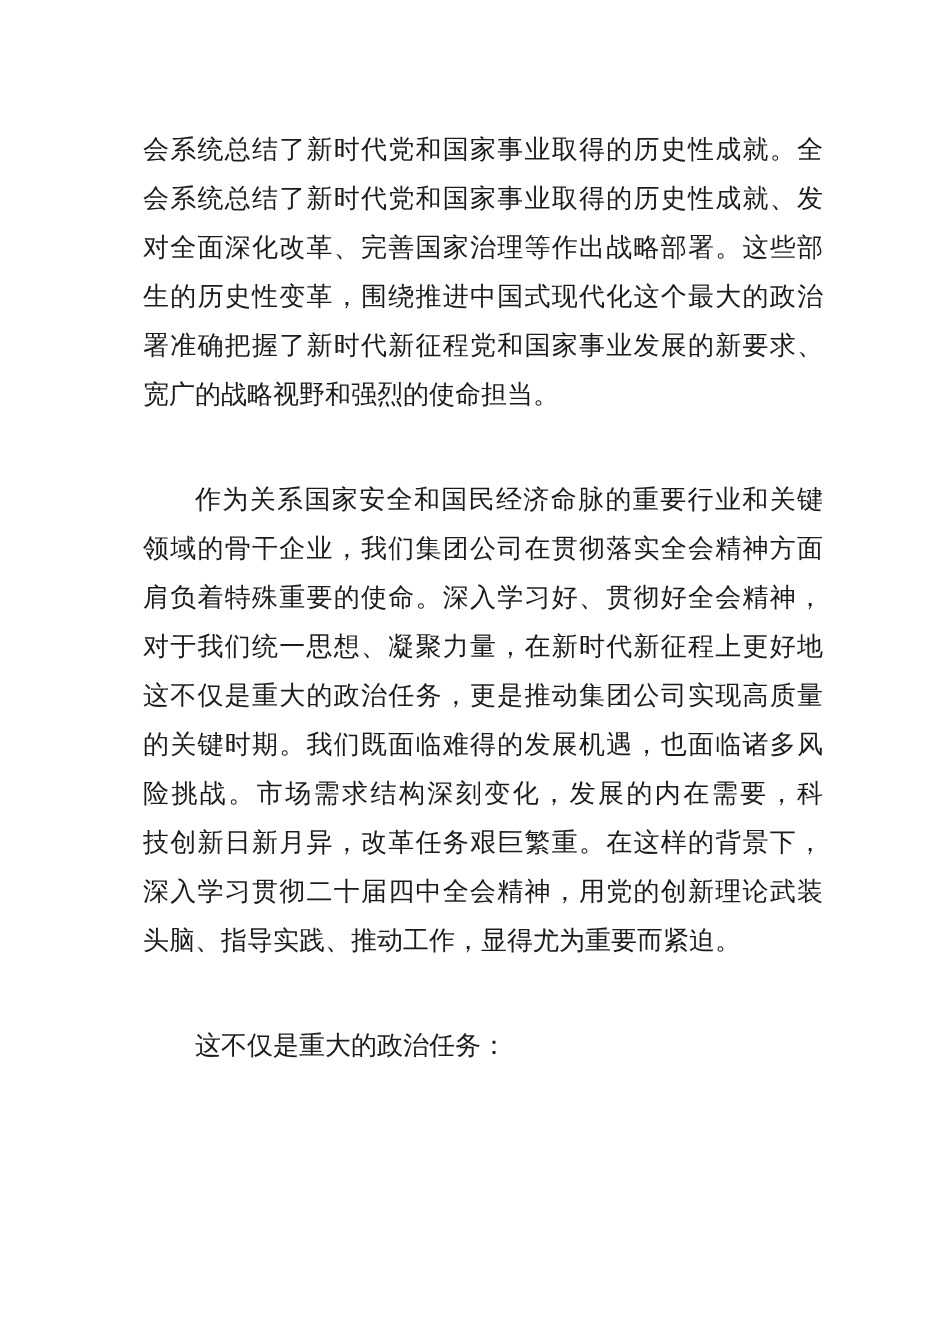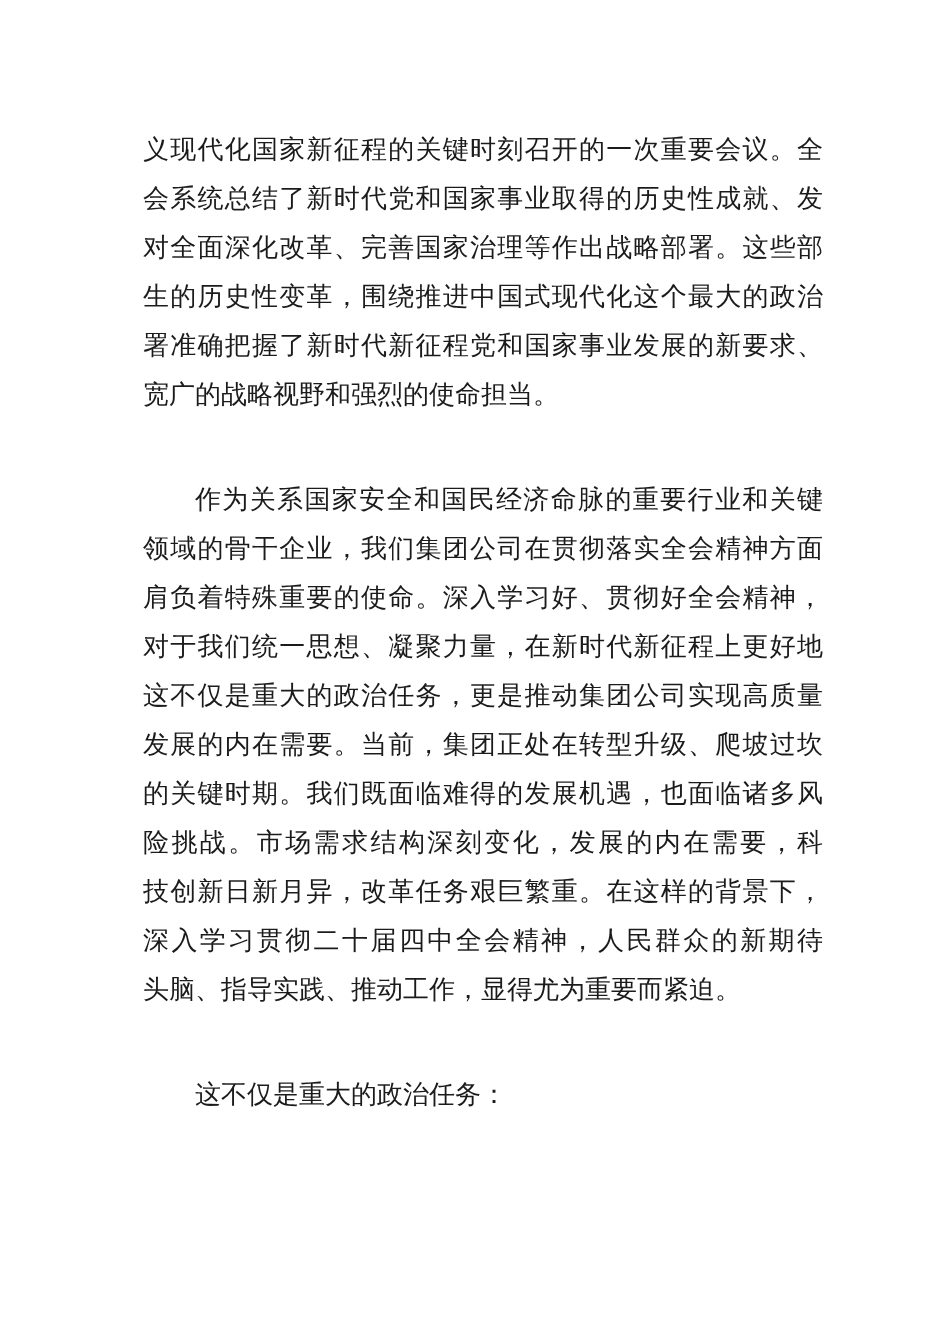--- a/index.html
+++ b/index.html
@@ -46,39 +46,38 @@
     text-indent: 2em;
   }
 </style>
 </head>
 <body>
 
 <div class="page">
   <div class="text-block">
 
     <div class="para">
-      <div class="line">义现代化国家新征程的关键时刻召开的一次重要会议。全</div>
+      <div class="line">会系统总结了新时代党和国家事业取得的历史性成就。全</div>
       <div class="line">会系统总结了新时代党和国家事业取得的历史性成就、发</div>
       <div class="line">对全面深化改革、完善国家治理等作出战略部署。这些部</div>
       <div class="line">生的历史性变革，围绕推进中国式现代化这个最大的政治</div>
       <div class="line">署准确把握了新时代新征程党和国家事业发展的新要求、</div>
       <div class="line short">宽广的战略视野和强烈的使命担当。</div>
     </div>
 
     <div class="para indented">
       <div class="line">作为关系国家安全和国民经济命脉的重要行业和关键</div>
       <div class="line">领域的骨干企业，我们集团公司在贯彻落实全会精神方面</div>
       <div class="line">肩负着特殊重要的使命。深入学习好、贯彻好全会精神，</div>
       <div class="line">对于我们统一思想、凝聚力量，在新时代新征程上更好地</div>
       <div class="line">这不仅是重大的政治任务，更是推动集团公司实现高质量</div>
-      <div class="line">发展的内在需要。当前，集团正处在转型升级、爬坡过坎</div>
       <div class="line">的关键时期。我们既面临难得的发展机遇，也面临诸多风</div>
       <div class="line">险挑战。市场需求结构深刻变化，发展的内在需要，科</div>
       <div class="line">技创新日新月异，改革任务艰巨繁重。在这样的背景下，</div>
-      <div class="line">深入学习贯彻二十届四中全会精神，人民群众的新期待</div>
+      <div class="line">深入学习贯彻二十届四中全会精神，用党的创新理论武装</div>
       <div class="line short">头脑、指导实践、推动工作，显得尤为重要而紧迫。</div>
     </div>
 
     <div class="para indented">
       <div class="line short">这不仅是重大的政治任务：</div>
     </div>
 
   </div>
 </div>
 

